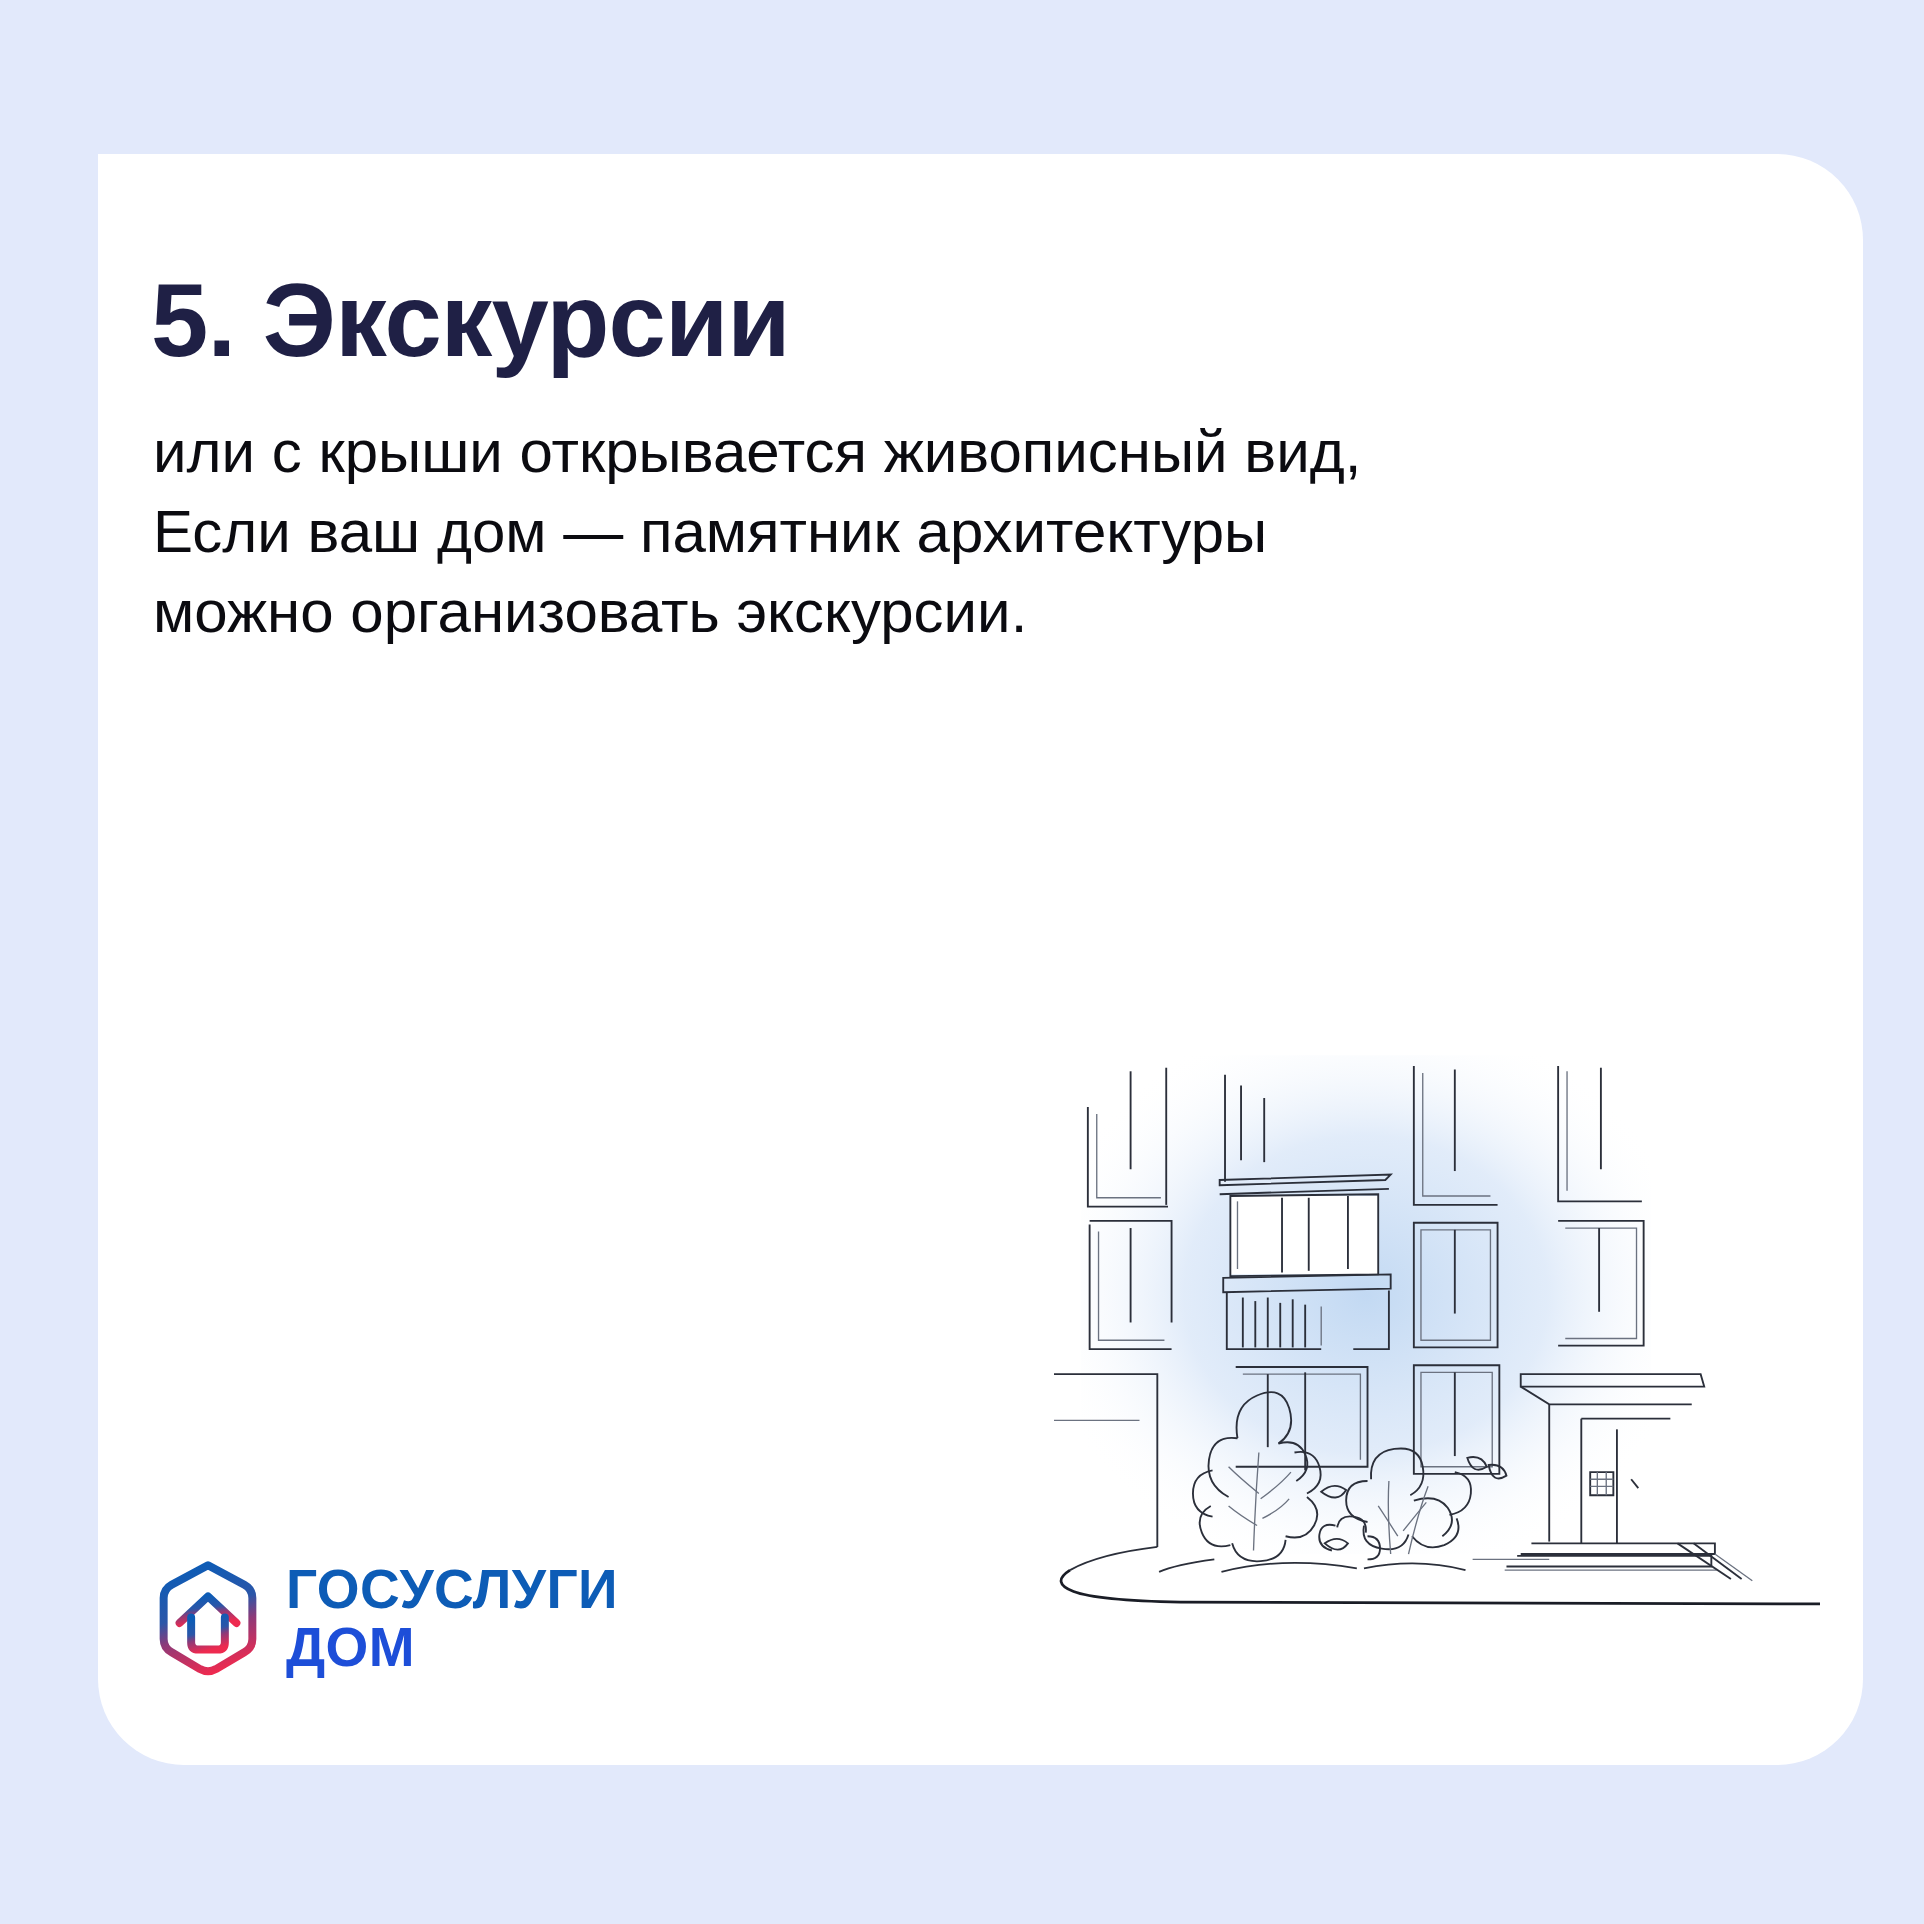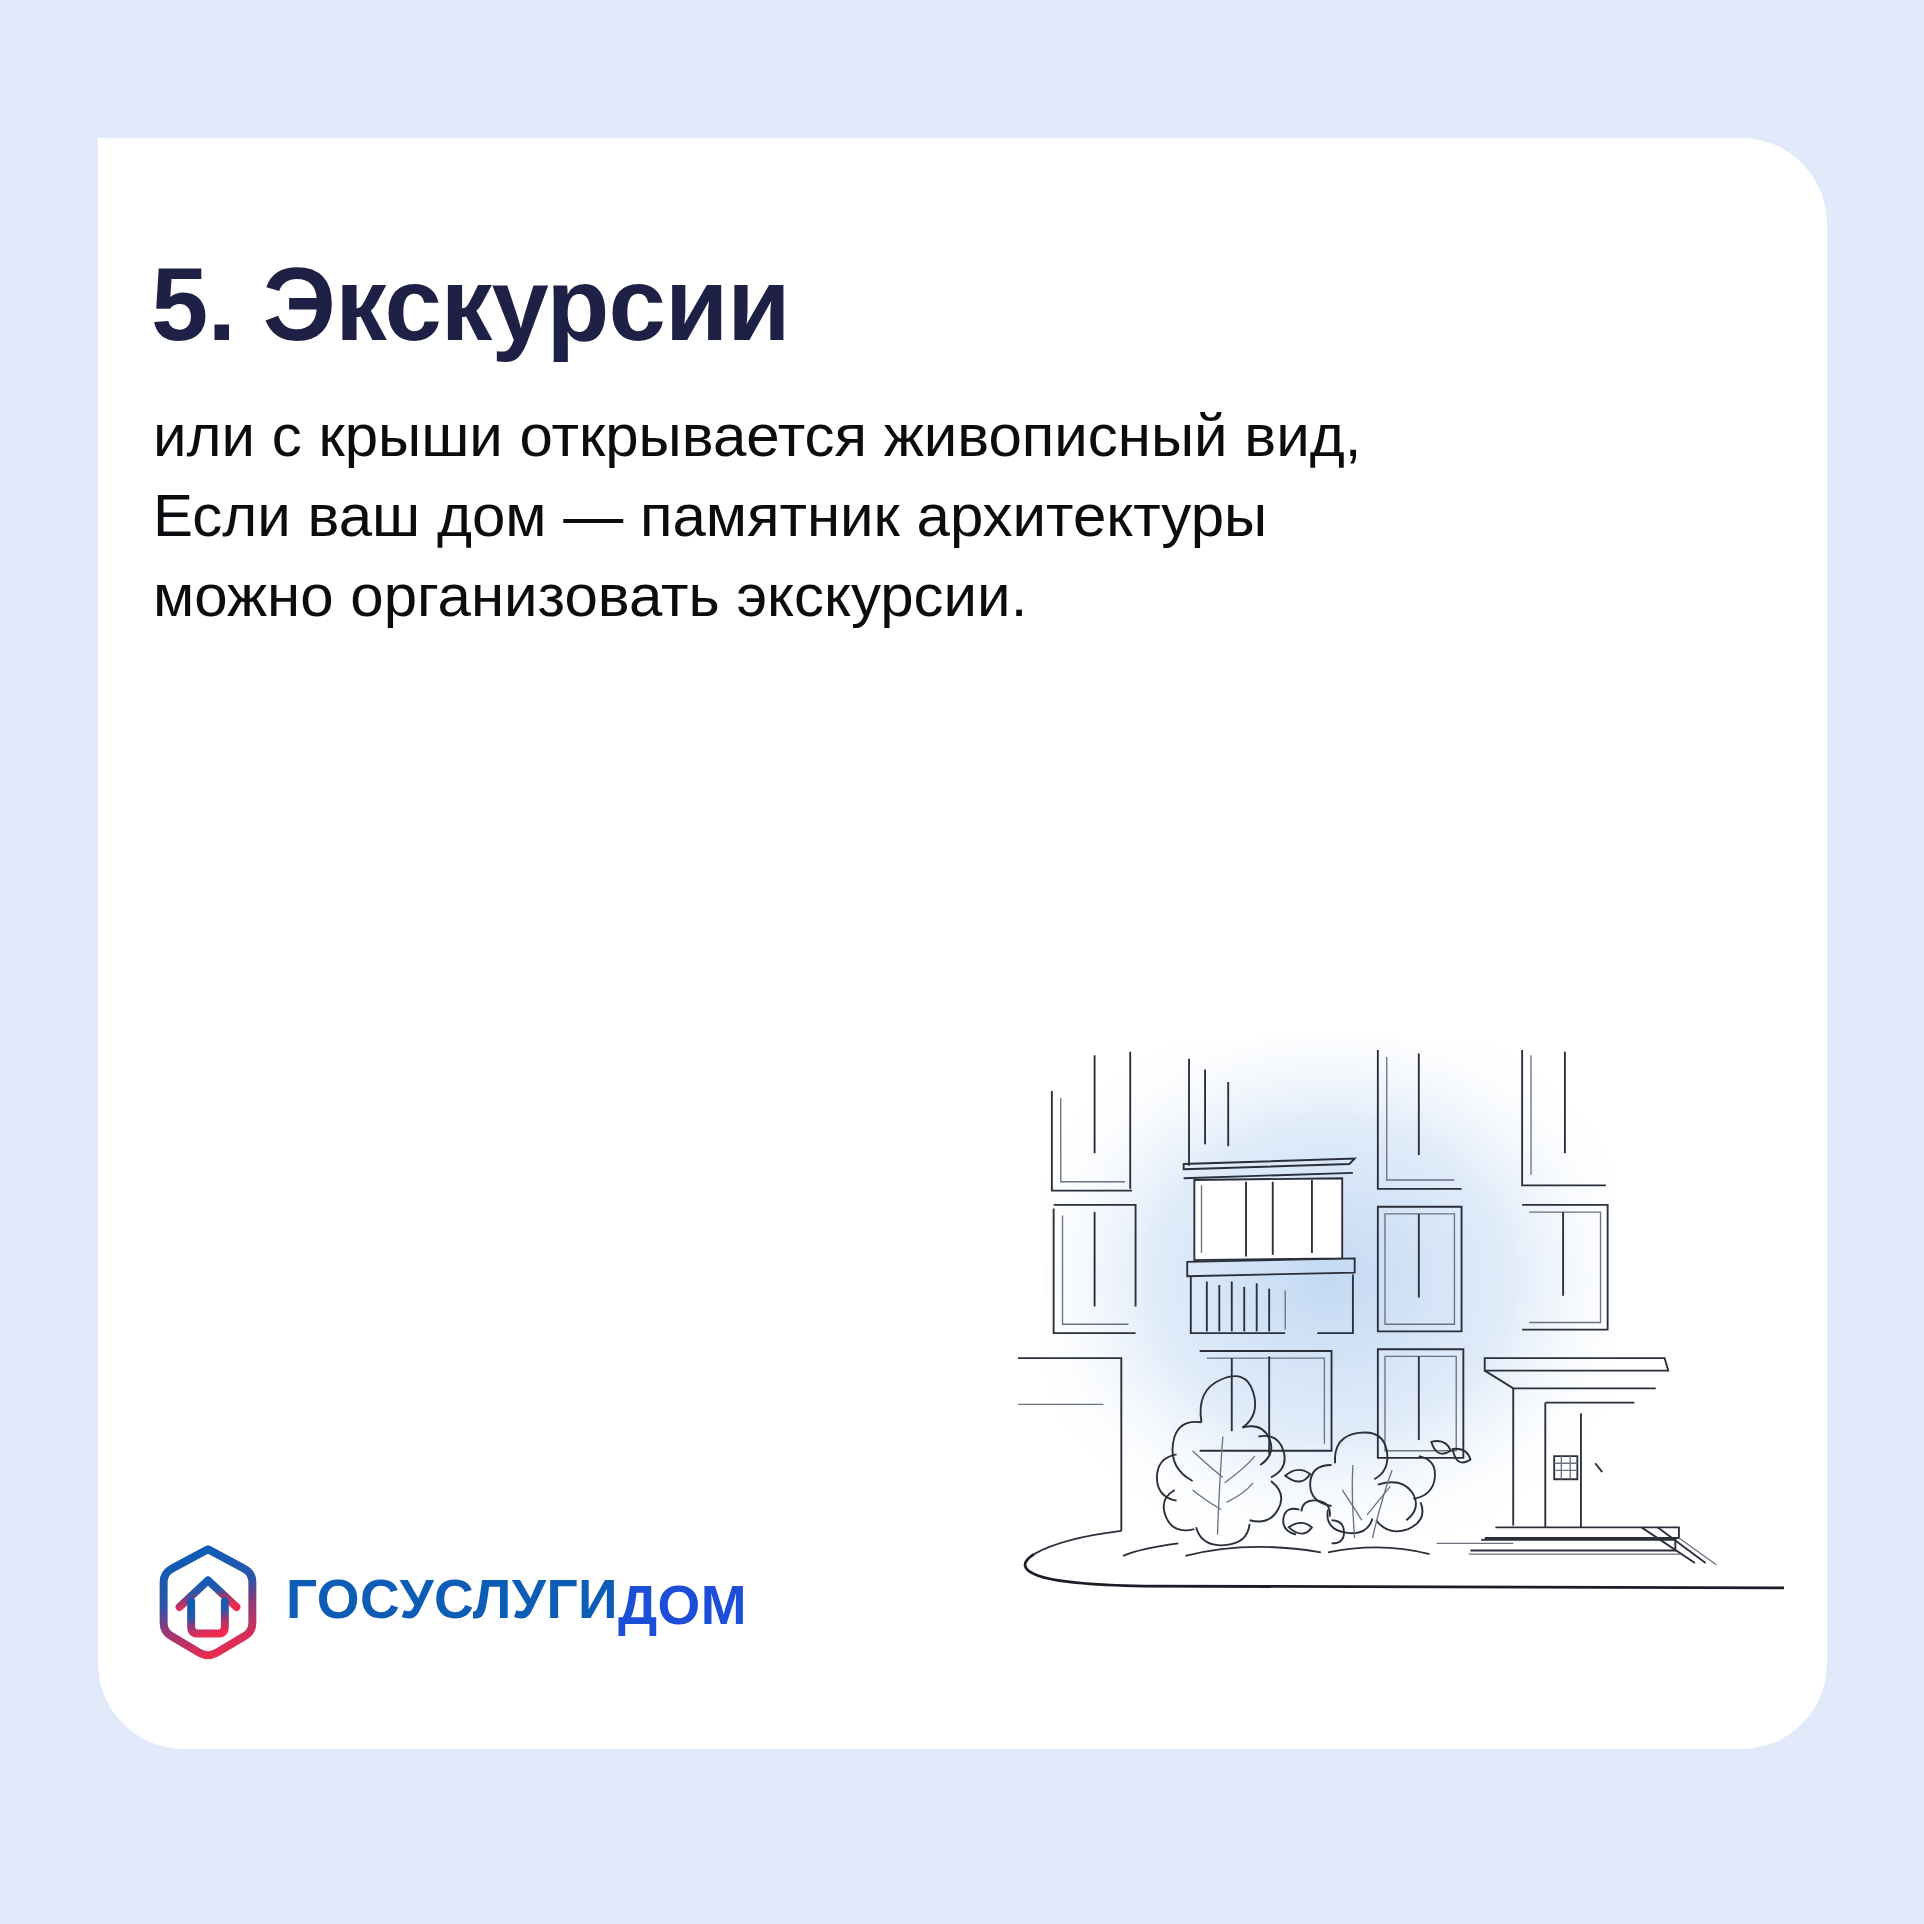--- a/index.html
+++ b/index.html
@@ -19,26 +19,27 @@
     position: relative;
     width: 1925px;
     height: 1925px;
     background: #e2e9fb;
   }
 
   
   .card {
     position: absolute;
     left: 98px;
-    top: 138px;
+    top: 154px;
     width: 1729px;
     height: 1611px;
     background: #ffffff;
     border-radius: 0 86px 86px 86px;
     overflow: hidden;
+    padding-left: 36px;
   }
 
   
   .page-title {
     position: absolute;
     left: 53px;
     top: 43px;
     font-size: 103px;
     font-weight: 700;
     line-height: 1.06;
@@ -73,21 +74,21 @@
     gap: 23px;
   }
   .logo-mark {
     width: 110px;
     height: 119px;
     display: block;
     flex: 0 0 auto;
   }
   .logo-words {
     display: flex;
-    flex-direction: row;
+    flex-direction: column;
     justify-content: center;
     line-height: 0.96;
   }
   .logo-word-top {
     font-size: 55px;
     font-weight: 700;
     letter-spacing: 0.4px;
     color: #0d5cb6;
   }
   .logo-word-bottom {

